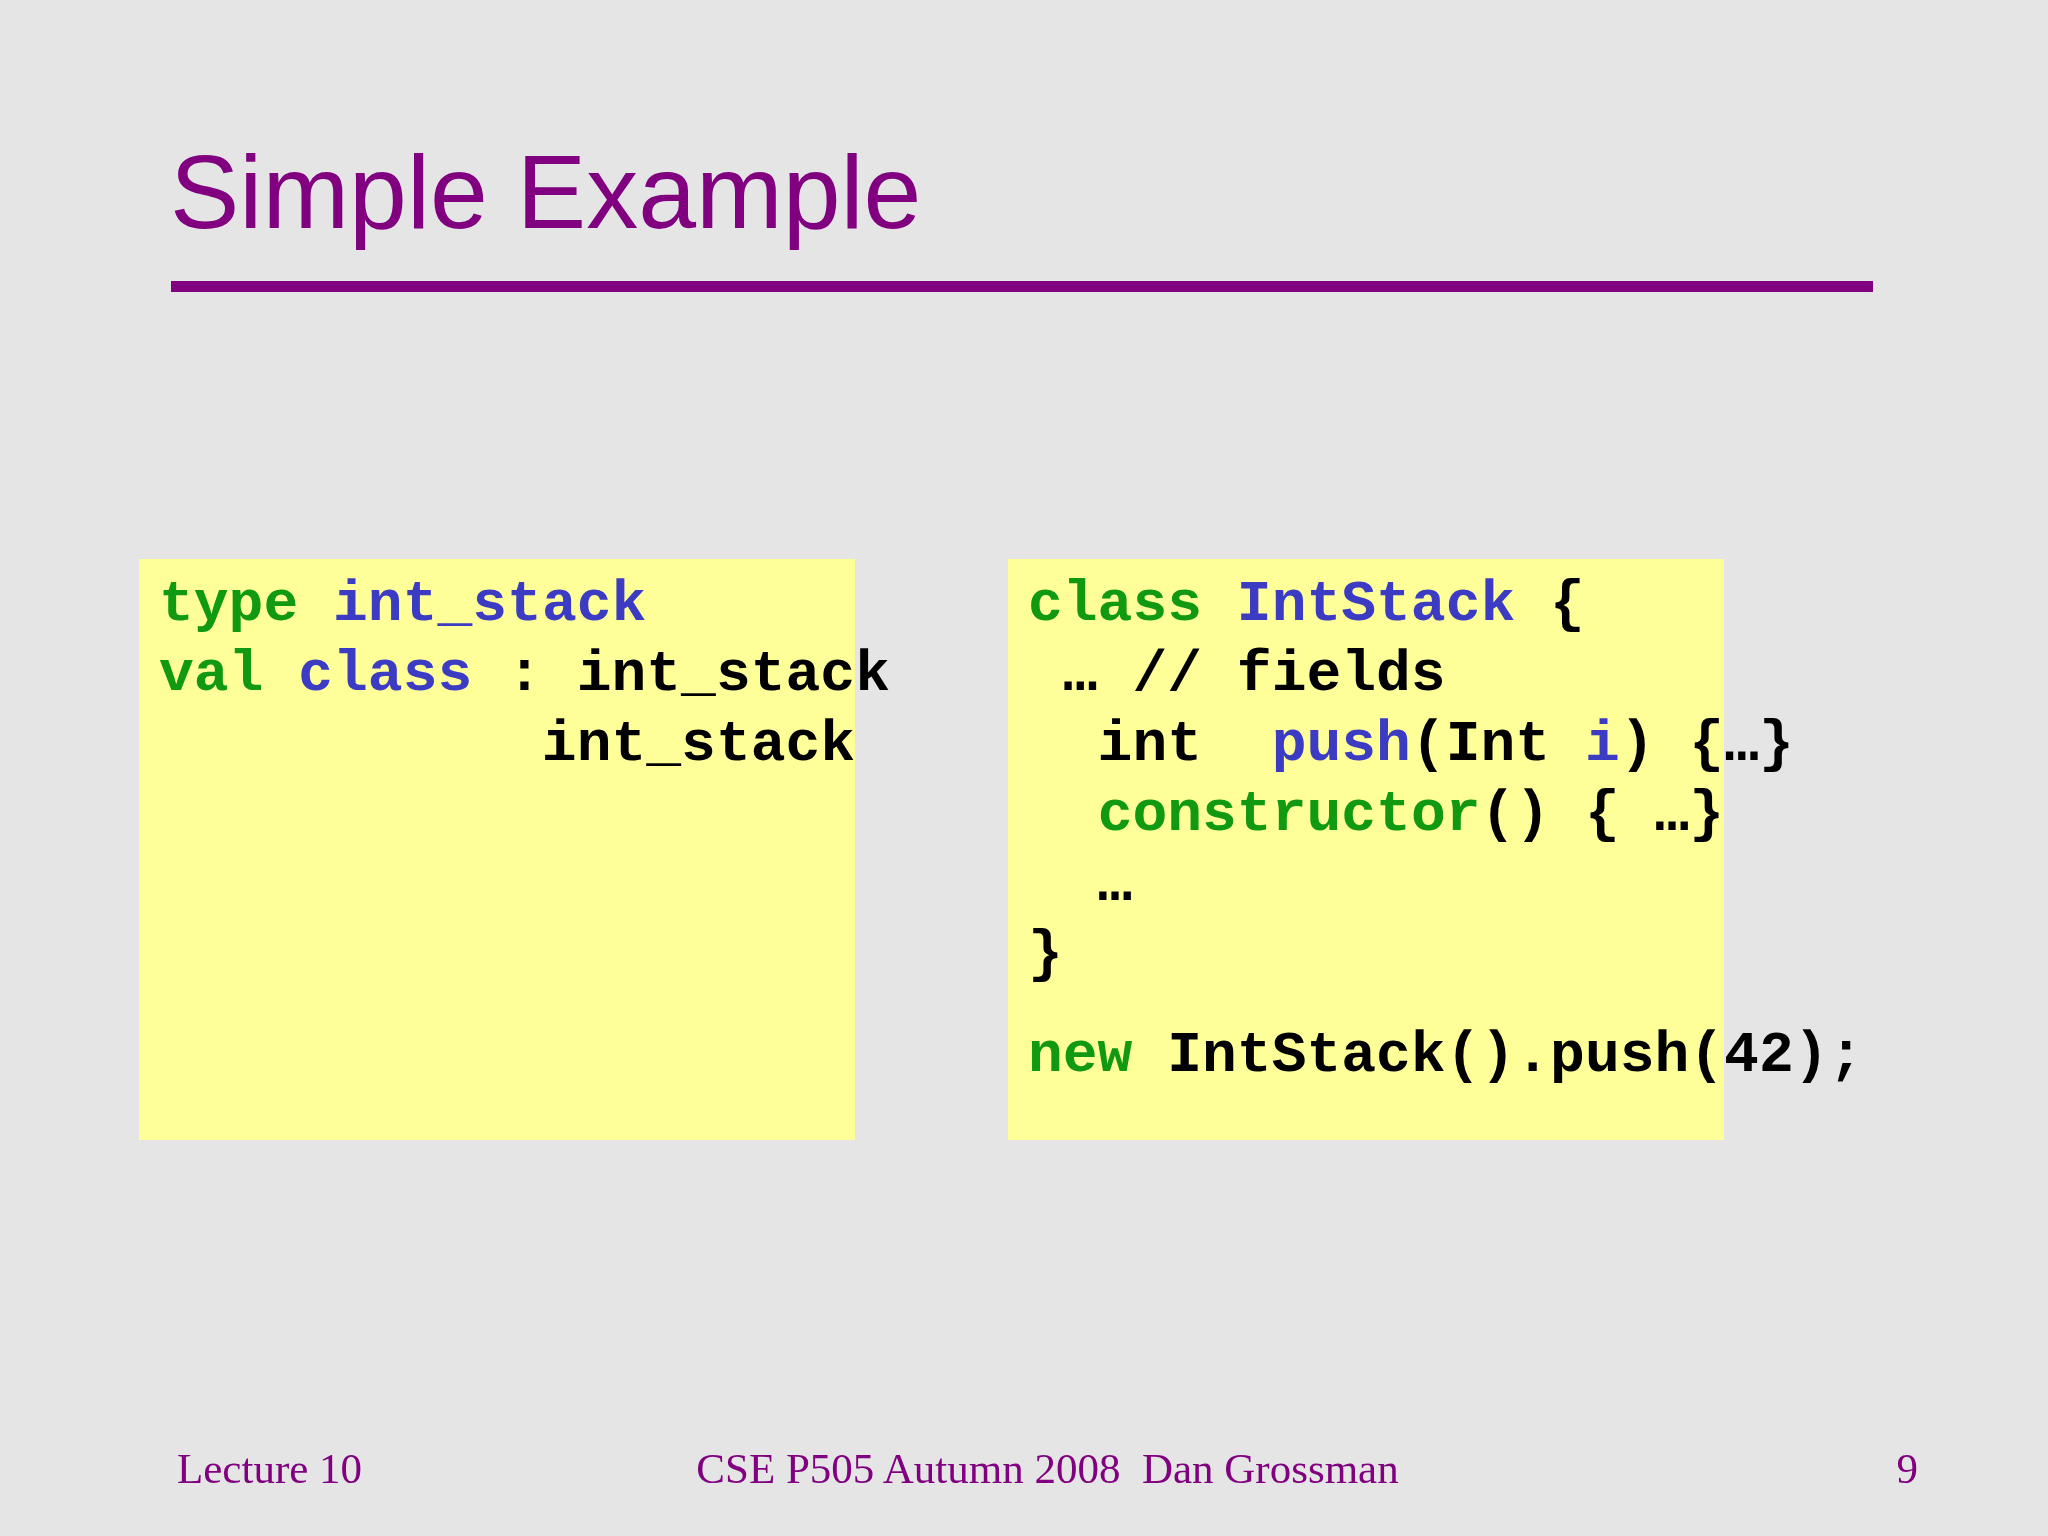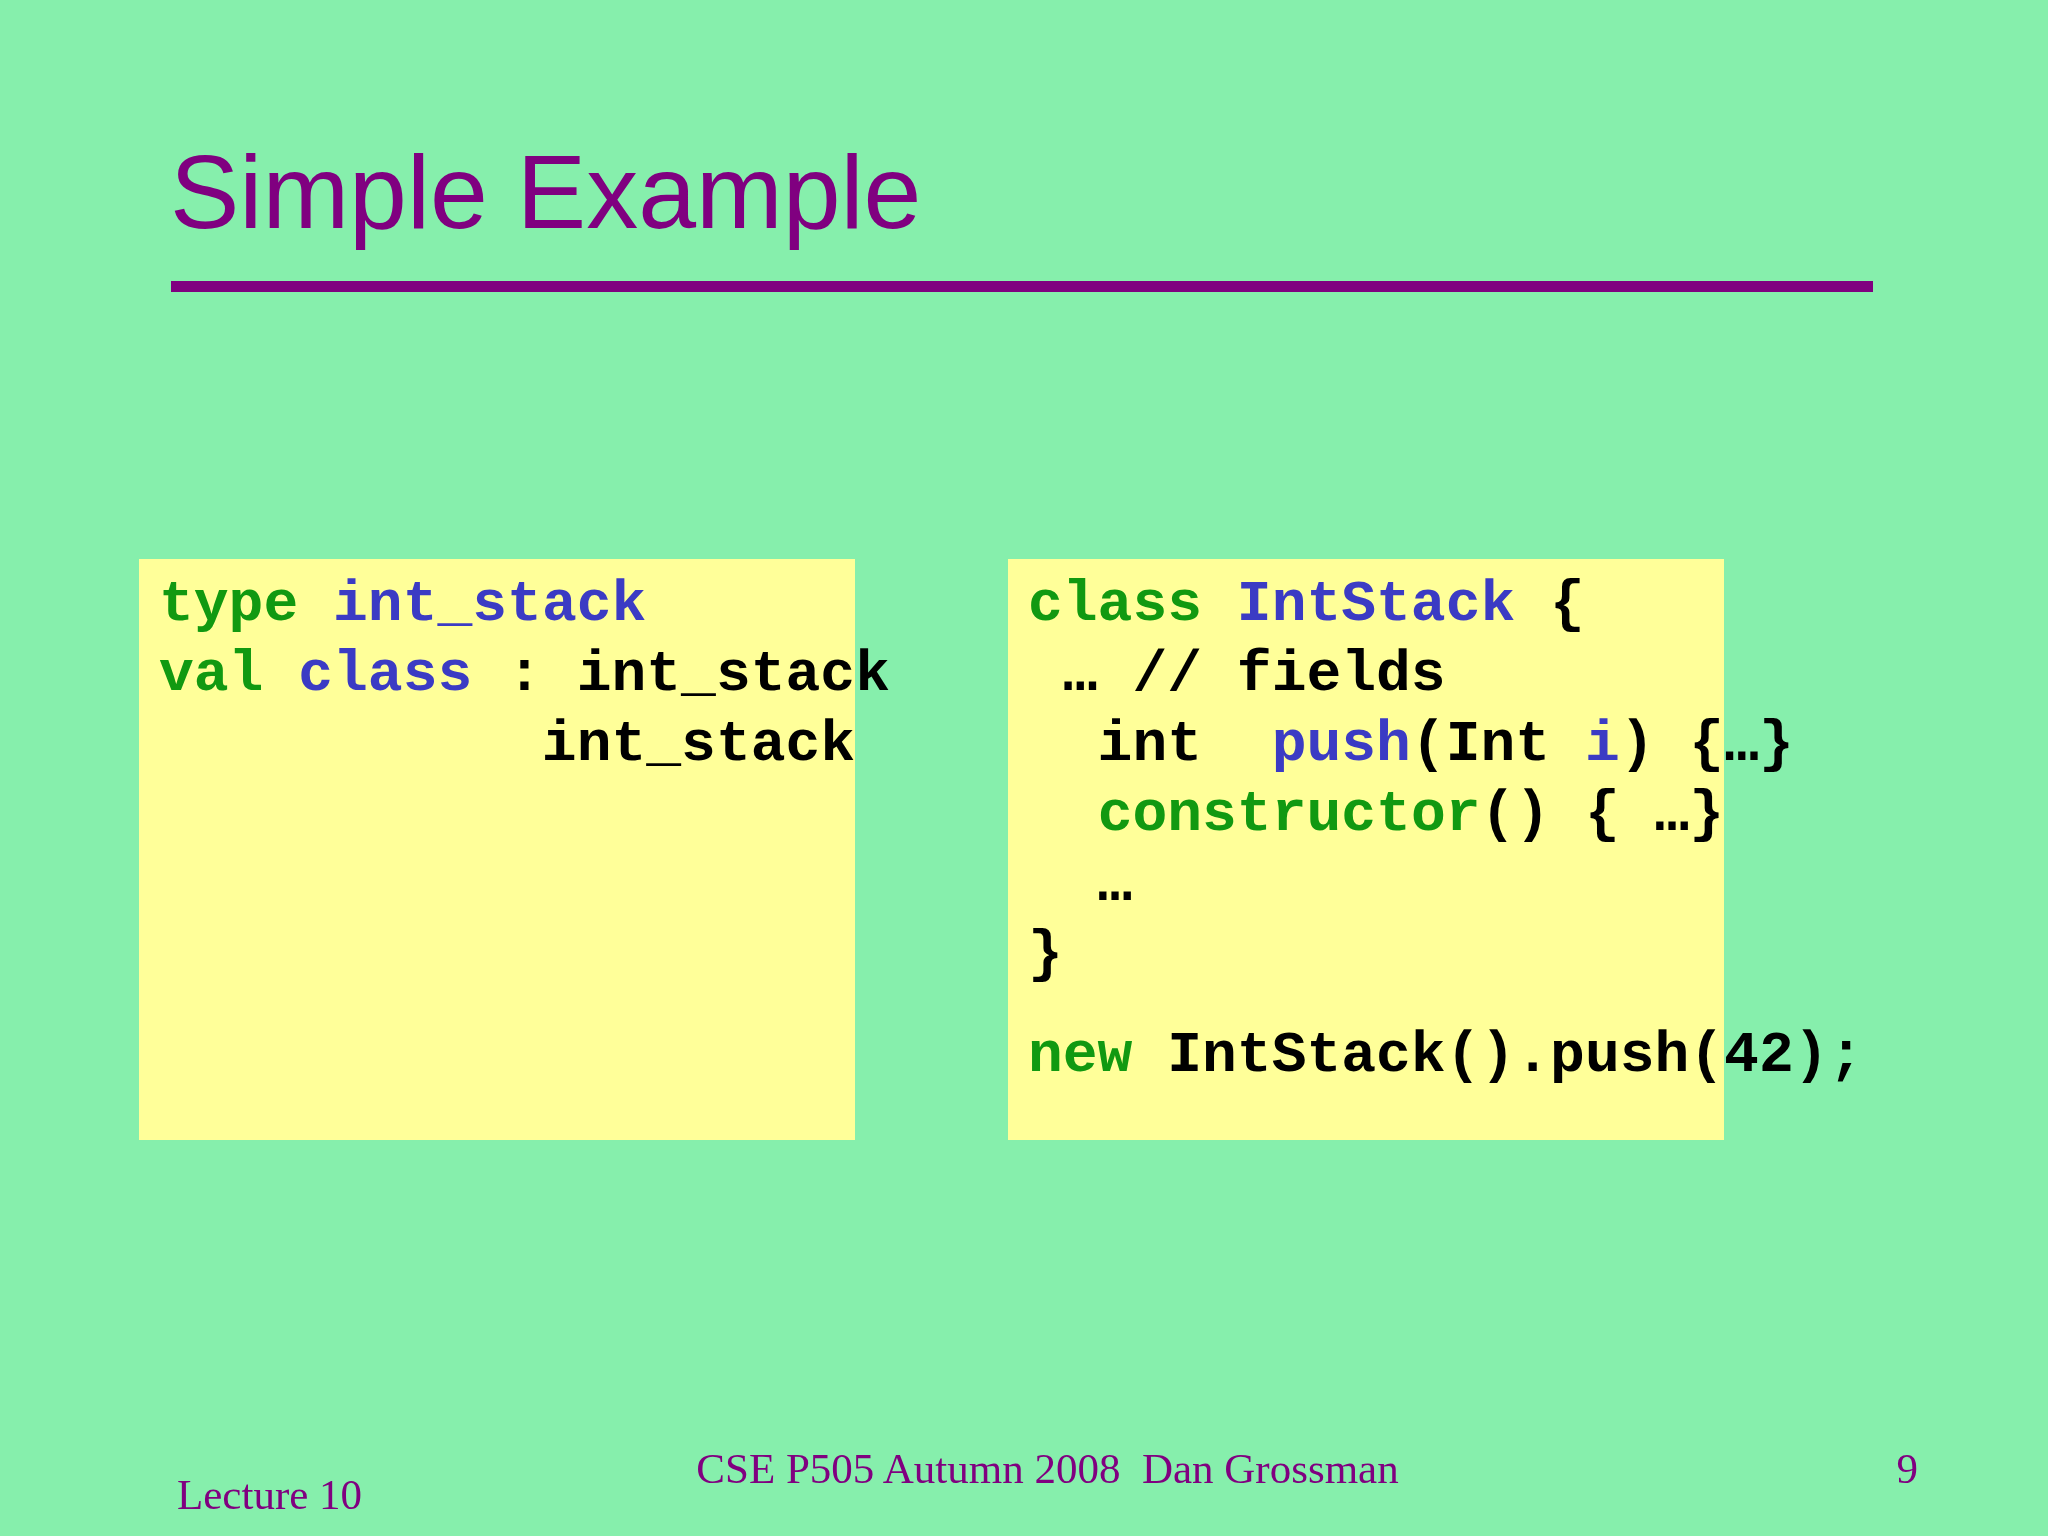--- a/index.html
+++ b/index.html
@@ -1,20 +1,20 @@
 <!DOCTYPE html>
 <html style="--accent_purple: #800080; --keyword_green: #119911; --identifier_blue: #3b3bc4; --code_black: #000000; --box_yellow: #ffff99; --background_white: #ffffff;"><head>
 <meta charset="utf-8">
 <style>
   html, body { margin: 0; padding: 0; background: #ffffff; }
   .slide {
     position: relative;
     width: 2048px;
     height: 1536px;
-    background: #86efac;
+    background: #e5e5e5;
     overflow: hidden;
     font-family: "Liberation Sans", sans-serif;
   }
   .slide-title {
     position: absolute;
     left: 170px;
     top: 140px;
     margin: 0;
     font-family: "Liberation Sans", sans-serif;
     font-size: 104px;
@@ -57,21 +57,21 @@
     position: absolute;
     left: 177px;
     right: 130px;
     top: 1447px;
     font-family: "Liberation Serif", serif;
     font-size: 43px;
     line-height: 1;
     color: var(--accent_purple, #800080);
   }
   .footer span { white-space: pre; }
-  .footer-left { position: absolute; left: 0; margin-top: 26px; }
+  .footer-left { position: absolute; left: 0; }
   .footer-center { position: absolute; left: 50%; transform: translateX(-50%); }
   .footer-right { position: absolute; right: 0; }
 </style>
 </head>
 <body>
 
 <div class="slide">
 
   <h1 class="slide-title">Simple Example</h1>
 

